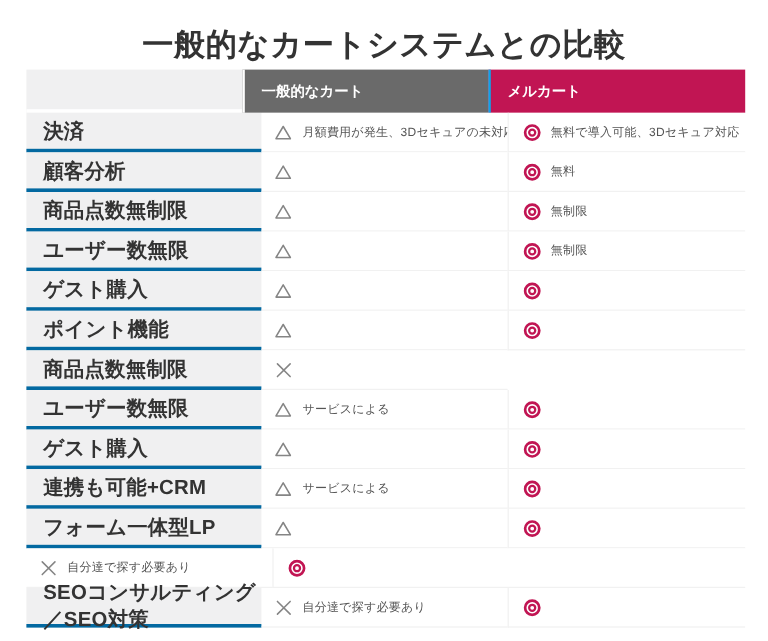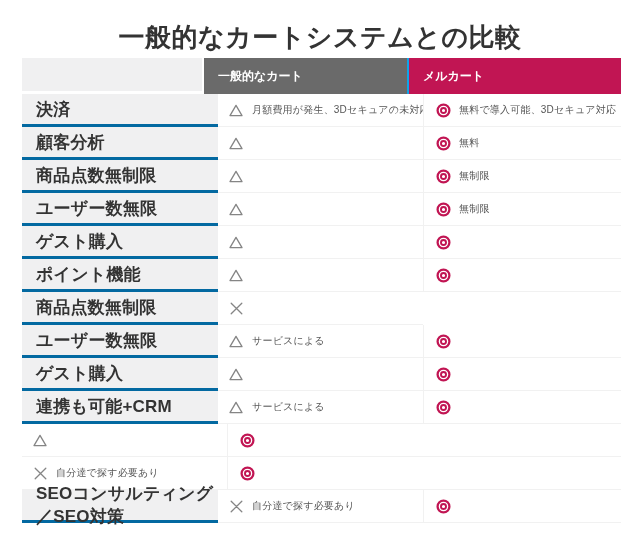--- a/index.html
+++ b/index.html
@@ -276,20 +276,23 @@
             <svg width="15" height="15" viewBox="0 0 16 16">
               <circle cx="8" cy="8" r="6.3" fill="none" stroke="currentColor" stroke-width="2.4"></circle>
               <circle cx="8" cy="8" r="2.7" fill="none" stroke="currentColor" stroke-width="2"></circle>
             </svg>
           </span>
       <span class="note m-note"></span>
     </div>
   </div>
 
   <div class="tr">
+    <div class="td td-feature">
+      <span class="feature-label">フォーム一体型LP</span>
+    </div>
     <div class="td td-generic">
       <span class="mark g-mark mark-neg">
             <svg width="14" height="13" viewBox="0 0 14 13">
               <path d="M7 1.4 L13 11.6 L1 11.6 Z" fill="none" stroke="currentColor" stroke-width="1.3" stroke-linejoin="round"></path>
             </svg>
           </span>
       <span class="note g-note"></span>
     </div>
     <div class="td td-mercart">
       <span class="mark m-mark mark-pos">

